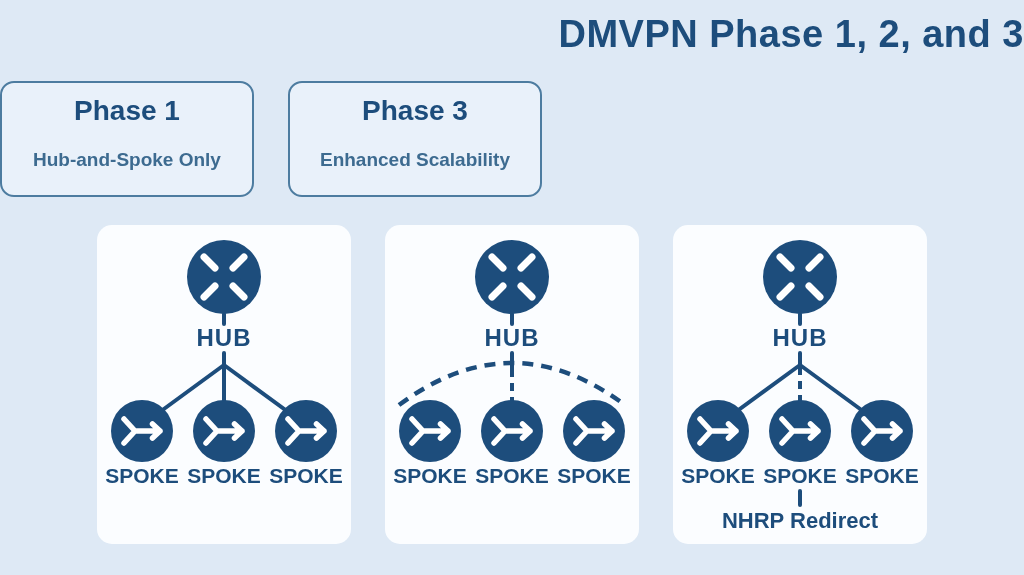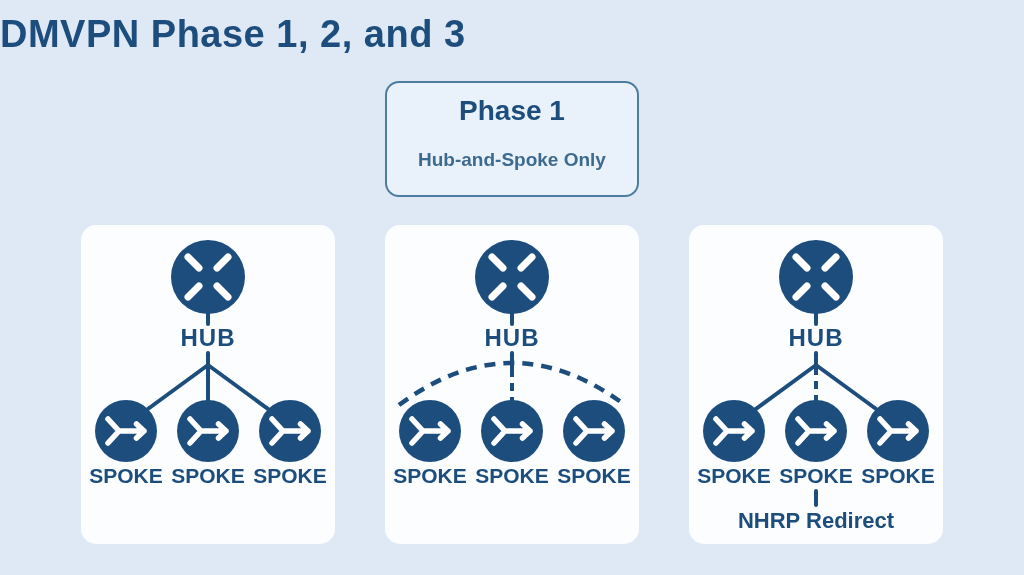--- a/index.html
+++ b/index.html
@@ -10,31 +10,31 @@
     --subtitle:#3d6b90;
     --panel-bg:#fbfdff;
   }
   *{margin:0;padding:0;box-sizing:border-box;}
   html,body{width:1024px;height:575px;overflow:hidden;}
   body{
     background:var(--page-bg);
     font-family:"Liberation Sans", sans-serif;
   }
   .title{
-    text-align:left;
+    text-align:right;
     padding-top:13px;
     font-size:38px;
     font-weight:bold;
     color:var(--navy);
     letter-spacing:.5px;
     line-height:1.15;
   }
   .header-row{
     display:flex;
-    justify-content:center;
+    justify-content:flex-start;
     gap:34px;
     margin-top:24px;
   }
   .phase-box{
     width:254px;
     height:116px;
     background:var(--box-bg);
     border:2px solid var(--box-border);
     border-radius:14px;
     text-align:center;
@@ -49,21 +49,21 @@
     font-size:19px;
     font-weight:bold;
     color:var(--subtitle);
     line-height:1.22;
     margin-top:21px;
     padding:0 14px;
   }
   .panel-row{
     display:flex;
     justify-content:center;
-    gap:50px;
+    gap:34px;
     margin-top:28px;
   }
   .panel{
     width:254px;
     height:319px;
     background:var(--panel-bg);
     border-radius:15px;
   }
   .panel svg{display:block;width:254px;height:319px;}
 
@@ -95,20 +95,24 @@
     </g>
   </defs>
 </svg>
 
 <div class="title">DMVPN Phase 1, 2, and 3</div>
 
 <div class="header-row">
   <div class="phase-box">
     <div class="phase-name">Phase 1</div>
     <div class="phase-subtitle">Hub-and-Spoke Only</div>
+  </div>
+  <div class="phase-box">
+    <div class="phase-name">Phase 3</div>
+    <div class="phase-subtitle">Enhanced Scalability</div>
   </div>
 </div>
 
 <div class="panel-row">
 
   <div class="panel">
     <svg viewBox="0 0 254 319">
       <line class="link" x1="127" y1="89" x2="127" y2="99"></line>
       <line class="link" x1="127" y1="128" x2="127" y2="140"></line>
       <line class="link" x1="127" y1="140" x2="45" y2="200"></line>

